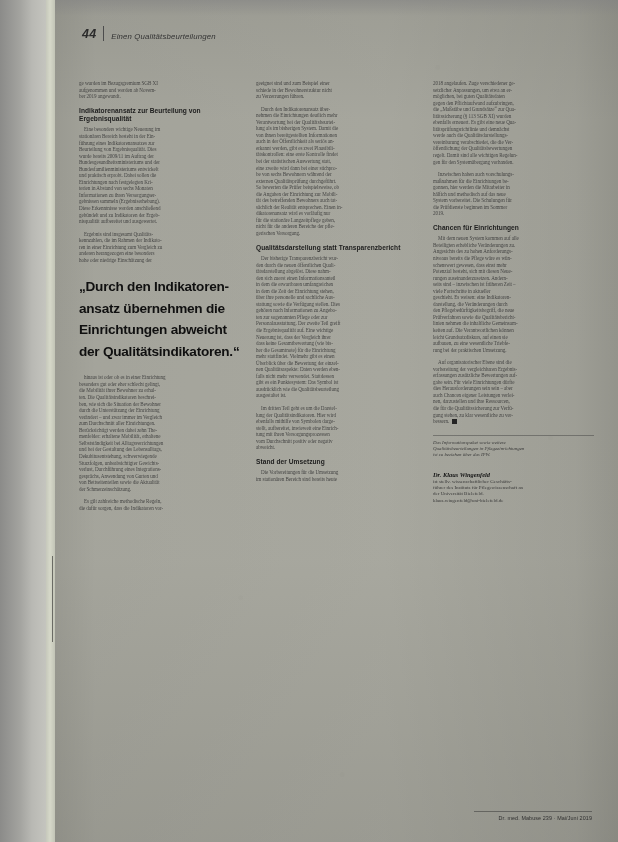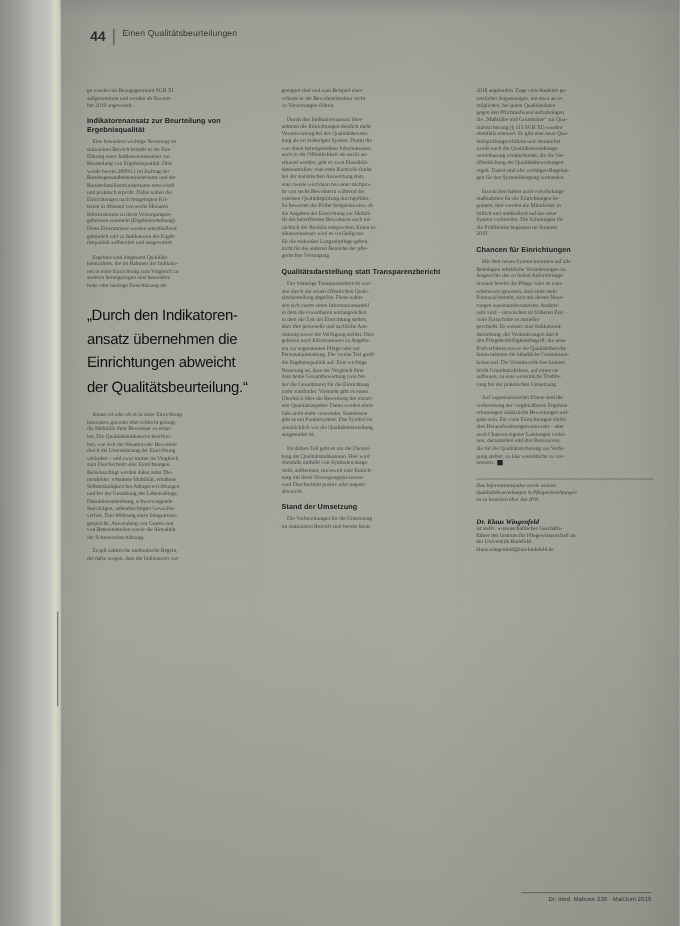--- a/index.html
+++ b/index.html
@@ -69,23 +69,24 @@
     left: 0; right: 0; top: 0; height: 16px;
     background: linear-gradient(to bottom, rgba(130,130,130,.55), rgba(130,130,130,0));
     pointer-events: none;
   }
 
   
   #running-head {
     position: absolute;
     left: 27px; top: 26px;
     display: flex;
-    align-items: flex-start;
+    align-items: flex-end;
     gap: 7px;
     filter: blur(.22px);
+    font-style: italic;
   }
   #folio {
     font-family: "Liberation Sans", sans-serif;
     font-weight: bold;
     font-size: 12.5px;
     color: #2b2b2b;
     letter-spacing: .2px;
   }
   #head-rule {
     width: 1px; height: 15px;
@@ -140,21 +141,21 @@
     letter-spacing: .05px;
     filter: blur(.2px);
   }
 
   
   #pull-quote {
     margin: 13px 0 12px 0;
     font-family: "Liberation Sans", sans-serif;
     font-size: 13.6px;
     line-height: 21.5px;
-    font-weight: normal;
+    font-weight: bold;
     color: #101010;
     letter-spacing: -.25px;
     filter: blur(.12px);
   }
   #pull-quote .q-ln { display: block; white-space: nowrap; }
 
   
   #credit-note {
     margin-top: 10px;
     padding-top: 4px;
@@ -263,21 +264,21 @@
           <span class="ln">Ergebnis sind insgesamt Qualitäts-</span>
           <span class="ln">kennzahlen, die im Rahmen der Indikato-</span>
           <span class="ln">ren in einer Einrichtung zum Vergleich zu</span>
           <span class="ln">anderen herangezogen eine besonders</span>
           <span class="ln">hohe oder niedrige Einschätzung der</span>
         </div>
         <div id="pull-quote">
           <span class="q-ln">„Durch den Indikatoren-</span>
           <span class="q-ln">ansatz übernehmen die</span>
           <span class="q-ln">Einrichtungen abweicht</span>
-          <span class="q-ln">der Qualitätsbeurteilung.“</span>
+          <span class="q-ln">der Qualitätsindikatoren.“</span>
         </div>
         <div class="para indent">
           <span class="ln">hinaus ist oder ob es in einer Einrichtung</span>
           <span class="ln">besonders gut oder eher schlecht gelingt,</span>
           <span class="ln">die Mobilität ihrer Bewohner zu erhal-</span>
           <span class="ln">ten. Die Qualitätsindikatoren beschrei-</span>
           <span class="ln">ben, wie sich die Situation der Bewohner</span>
           <span class="ln">durch die Unterstützung der Einrichtung</span>
           <span class="ln">verändert – und zwar immer im Vergleich</span>
           <span class="ln">zum Durchschnitt aller Einrichtungen.</span>

